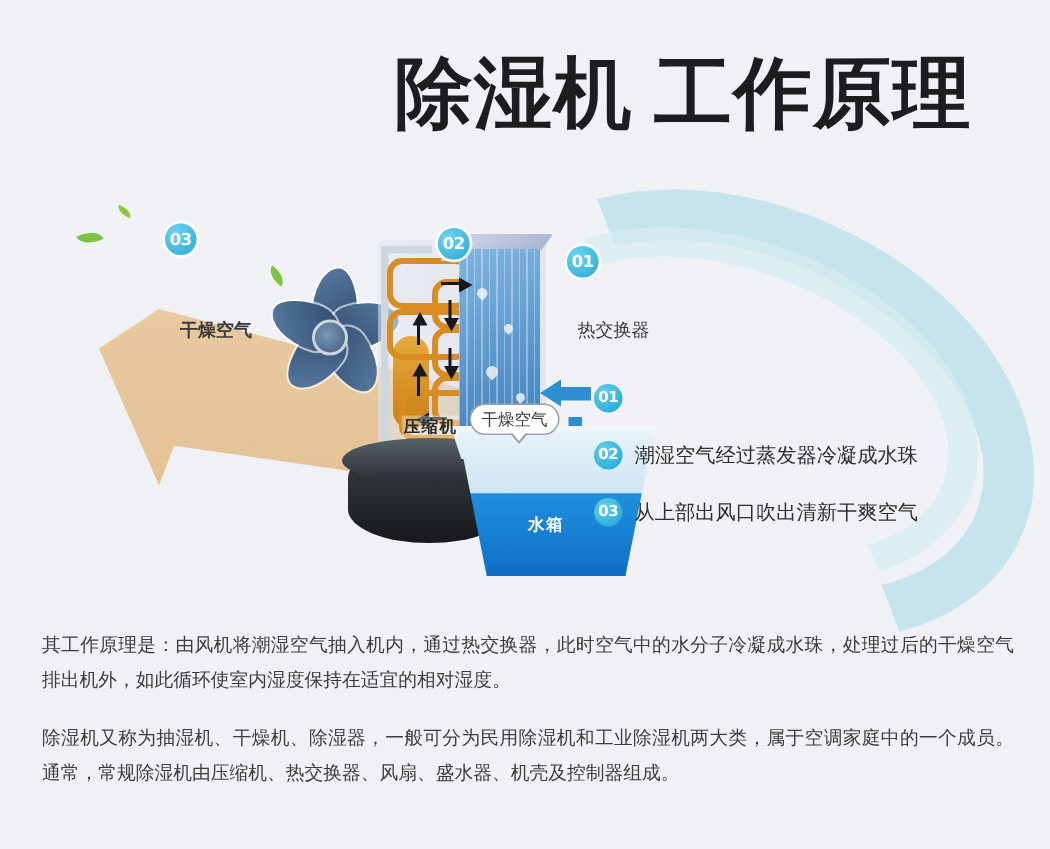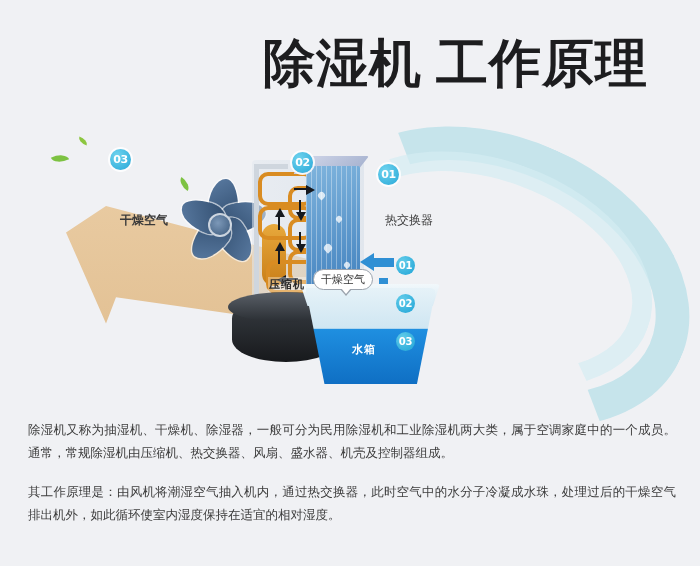--- a/index.html
+++ b/index.html
@@ -279,24 +279,26 @@
     <div class="badge badge-lg" style="left:378px;top:44px;">01</div>
     <div class="diagram-label" style="left:385px;top:92px;">热交换器</div>
   </div>
 
   <div class="bullets">
     <div class="bullet">
       <div class="bnum">01</div>
     </div>
     <div class="bullet">
       <div class="bnum">02</div>
+      <div class="btxt">潮湿空气经过蒸发器冷凝成水珠</div>
     </div>
     <div class="bullet">
       <div class="bnum">03</div>
+      <div class="btxt">从上部出风口吹出清新干爽空气</div>
     </div>
   </div>
 
   <div class="paras">
+    <p class="para">其工作原理是：由风机将潮湿空气抽入机内，通过热交换器，此时空气中的水分子冷凝成水珠，处理过后的干燥空气排出机外，如此循环使室内湿度保持在适宜的相对湿度。</p>
     <p class="para">除湿机又称为抽湿机、干燥机、除湿器，一般可分为民用除湿机和工业除湿机两大类，属于空调家庭中的一个成员。通常，常规除湿机由压缩机、热交换器、风扇、盛水器、机壳及控制器组成。</p>
-    <p class="para">其工作原理是：由风机将潮湿空气抽入机内，通过热交换器，此时空气中的水分子冷凝成水珠，处理过后的干燥空气排出机外，如此循环使室内湿度保持在适宜的相对湿度。</p>
   </div>
 
 </div>
 
 </body></html>

